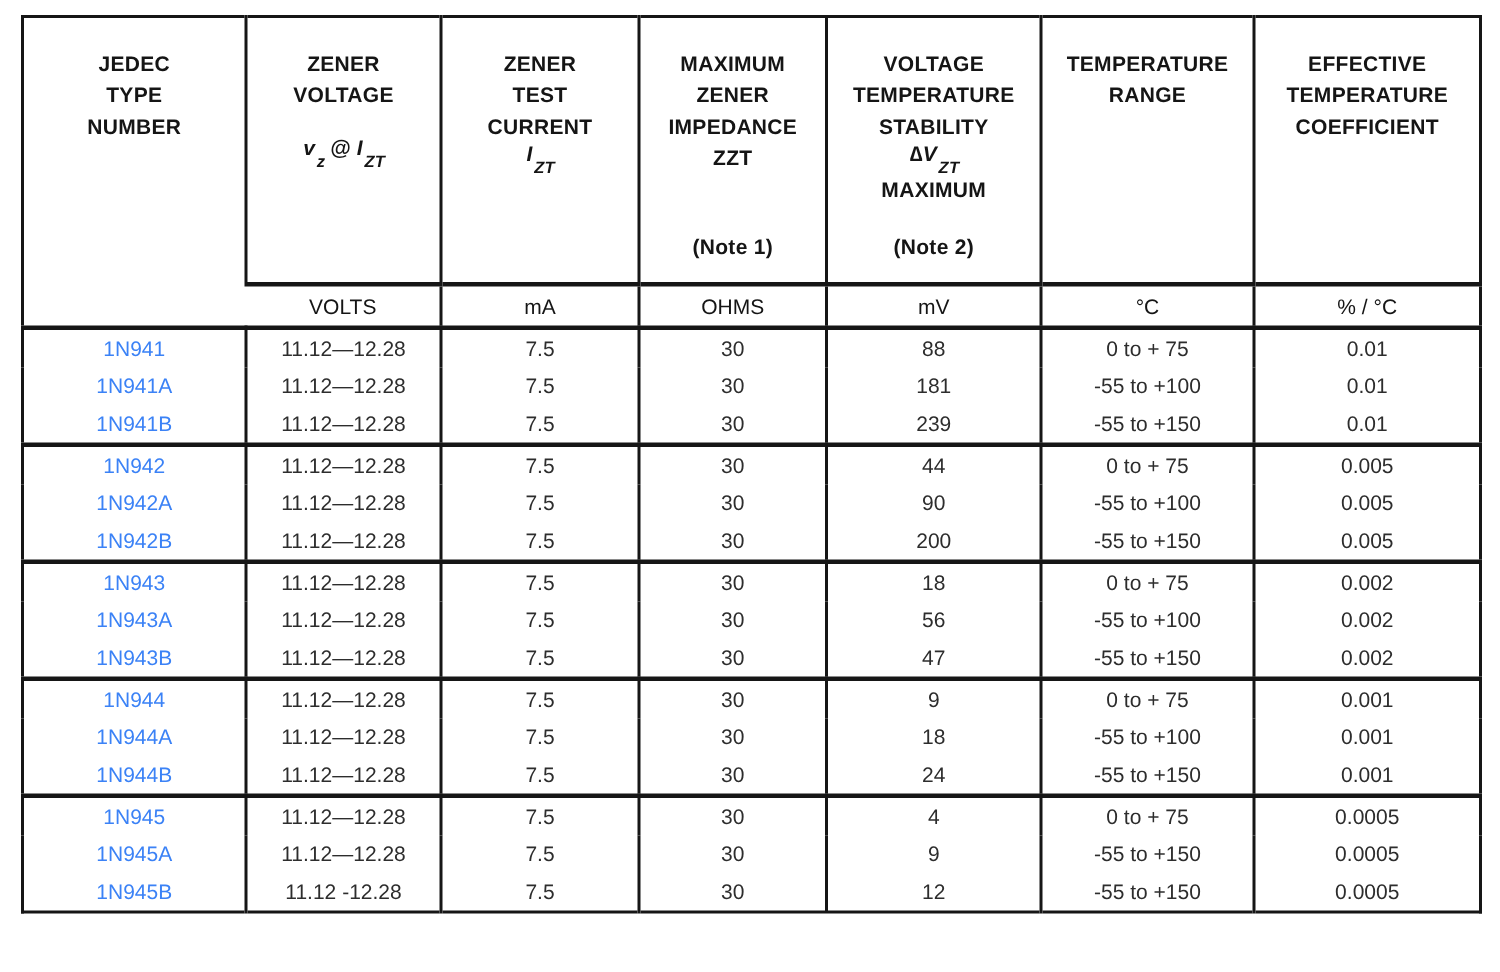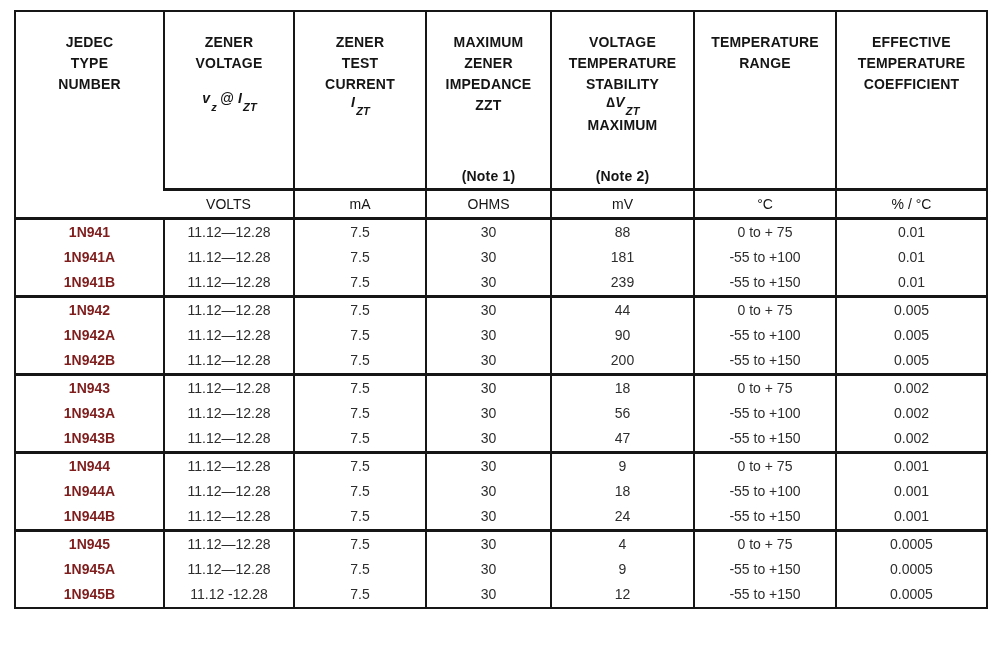--- a/index.html
+++ b/index.html
@@ -57,21 +57,21 @@
   .sym-gap { margin-top: 17px; }
   .sym sub {
     font-size: 11px;
     font-weight: bold;
     position: relative;
     top: 4px;
     left: 1px;
   }
   .note {
     margin-top: auto;
-    padding-bottom: 4px;
+    padding-bottom: 16px;
     line-height: 16px;
   }
 
   
   tr.units-row th {
     border-top: 3px solid #161616;
     height: 26px;
     font-size: 14px;
     font-weight: normal;
     color: #151515;
@@ -82,22 +82,22 @@
   
   tbody.group { border-top: 3px solid #161616; }
   tbody.group td {
     height: 25px;
     line-height: 25px;
     font-size: 14px;
     color: #2d2d2d;
     vertical-align: middle;
   }
   tbody.group td.type-cell {
-    font-weight: bold;
-    color: #7f1d1d;
+    font-weight: normal;
+    color: #3b82f6;
   }
 </style>
 </head>
 <body>
 
 <div class="page">
   <table class="spec">
     <colgroup>
       <col style="width:149px">
       <col style="width:130px">

